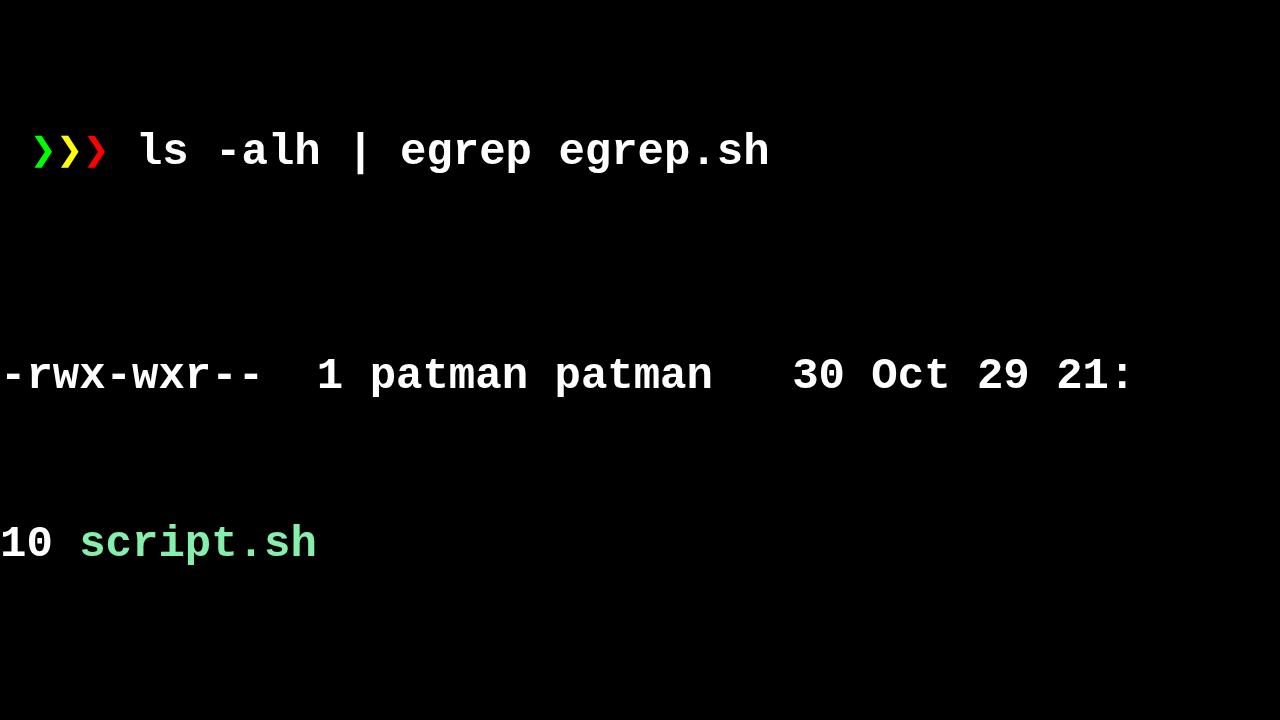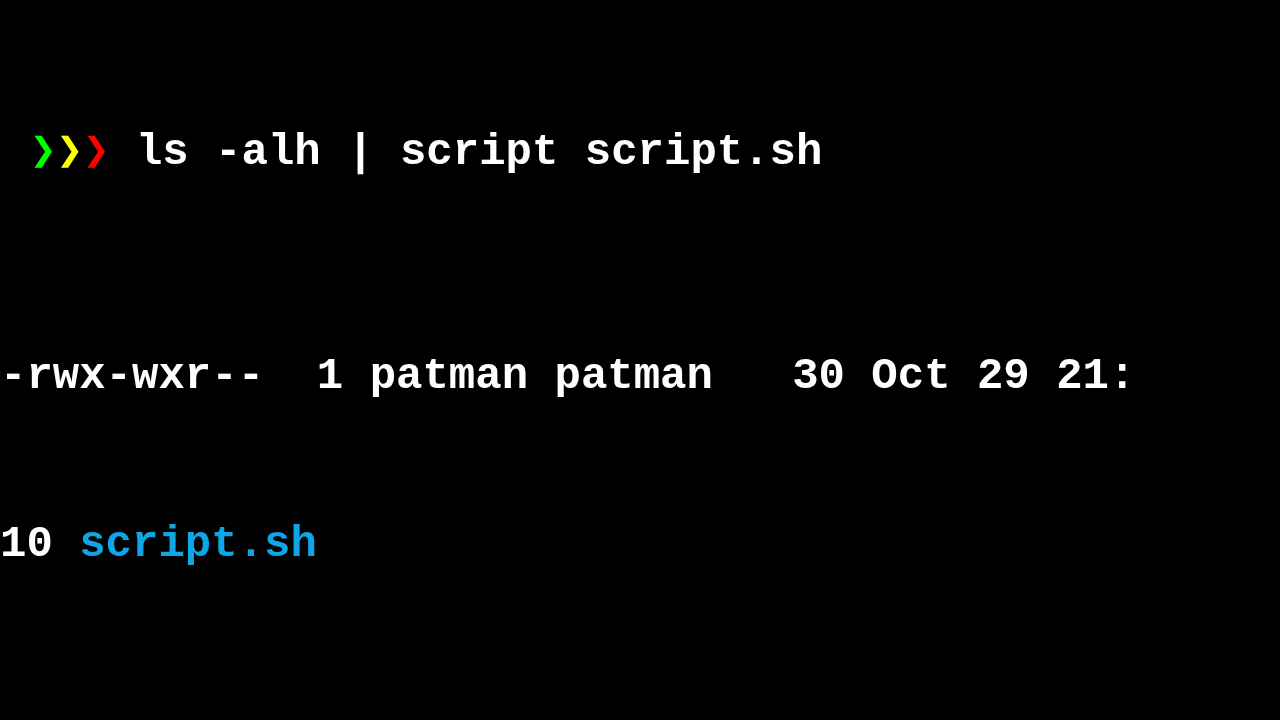--- a/index.html
+++ b/index.html
@@ -18,29 +18,29 @@
       padding: 0;
       white-space: pre;
     }
     .line { display: block; white-space: pre; }
     .chev { display: inline-block; }
     .chev .g { color: #00ff00; }
     .chev .y { color: #ffff00; }
     .chev .r { color: #ff0000; }
     .cmd { color: #fff; }
     .out { color: #fff; margin-top: 41px; }
-    .match { color: #0ea5e9; font-weight: bold; }
+    .match { color: #86efac; font-weight: bold; }
     .indent { display: inline-block; width: 30px; }
   </style>
 </head>
 <body>
 
 <div class="terminal">
 
-  <span class="line" style="margin-top:-44px;"><span class="indent"></span><span class="chev"><span class="g">❯</span><span class="y">❯</span><span class="r">❯</span></span> <span class="cmd">ls -alh | script script.sh</span></span>
+  <span class="line" style="margin-top:-44px;"><span class="indent"></span><span class="chev"><span class="g">❯</span><span class="y">❯</span><span class="r">❯</span></span> <span class="cmd">ls -alh | egrep egrep.sh</span></span>
 
   <span class="line"><span class="out">-rwx-wxr--  1 patman patman   30 Oct 29 21:</span></span>
   <span class="line"><span class="out">10 </span><span class="match">script.sh</span></span>
 
   
   
 
   
   
 

